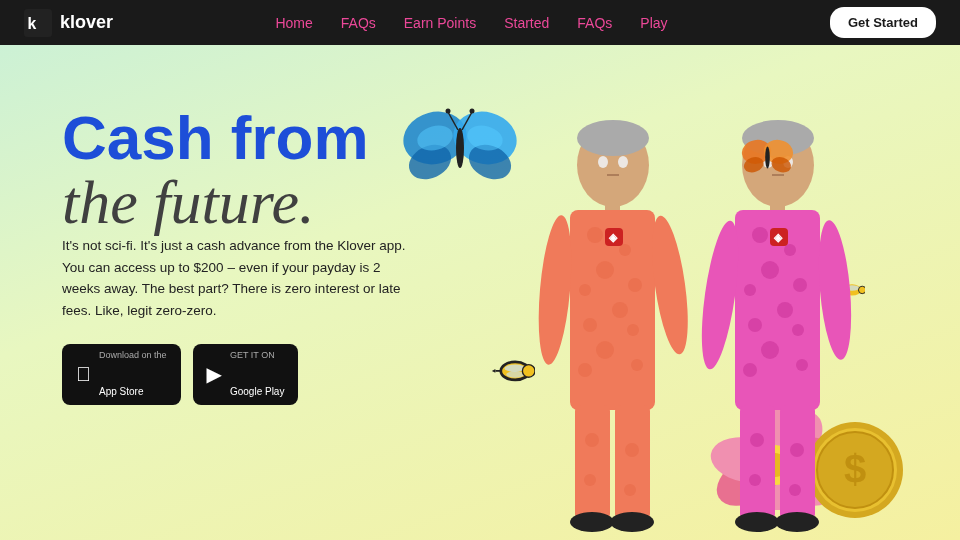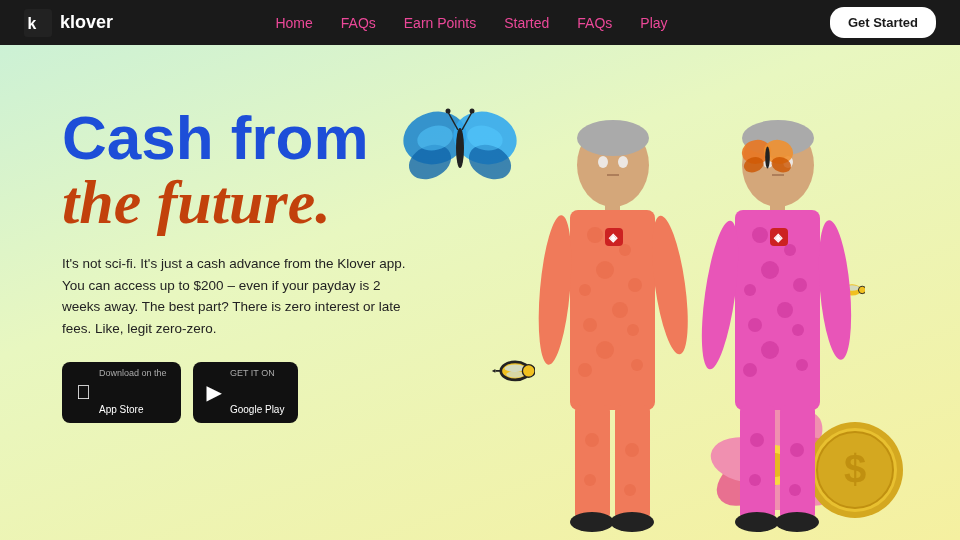--- a/index.html
+++ b/index.html
@@ -75,29 +75,28 @@
     .hero-title-bold {
       font-size: 62px;
       font-weight: 900;
       color: #1d4ed8;
       line-height: 1.05;
       display: block;
     }
     .hero-title-italic {
       font-size: 62px;
       font-style: italic;
-      font-weight: 700;
-      color: #c2410c;
+      font-weight: 400;
+      color: #404040;
       line-height: 1.05;
       display: block;
       font-family: Georgia, serif;
     }
 
     .hero-description {
-      margin-top: 18px;
       font-size: 13.5px;
       color: #222;
       line-height: 1.6;
       max-width: 360px;
     }
 
     .app-buttons {
       display: flex;
       gap: 12px;
       margin-top: 22px;

